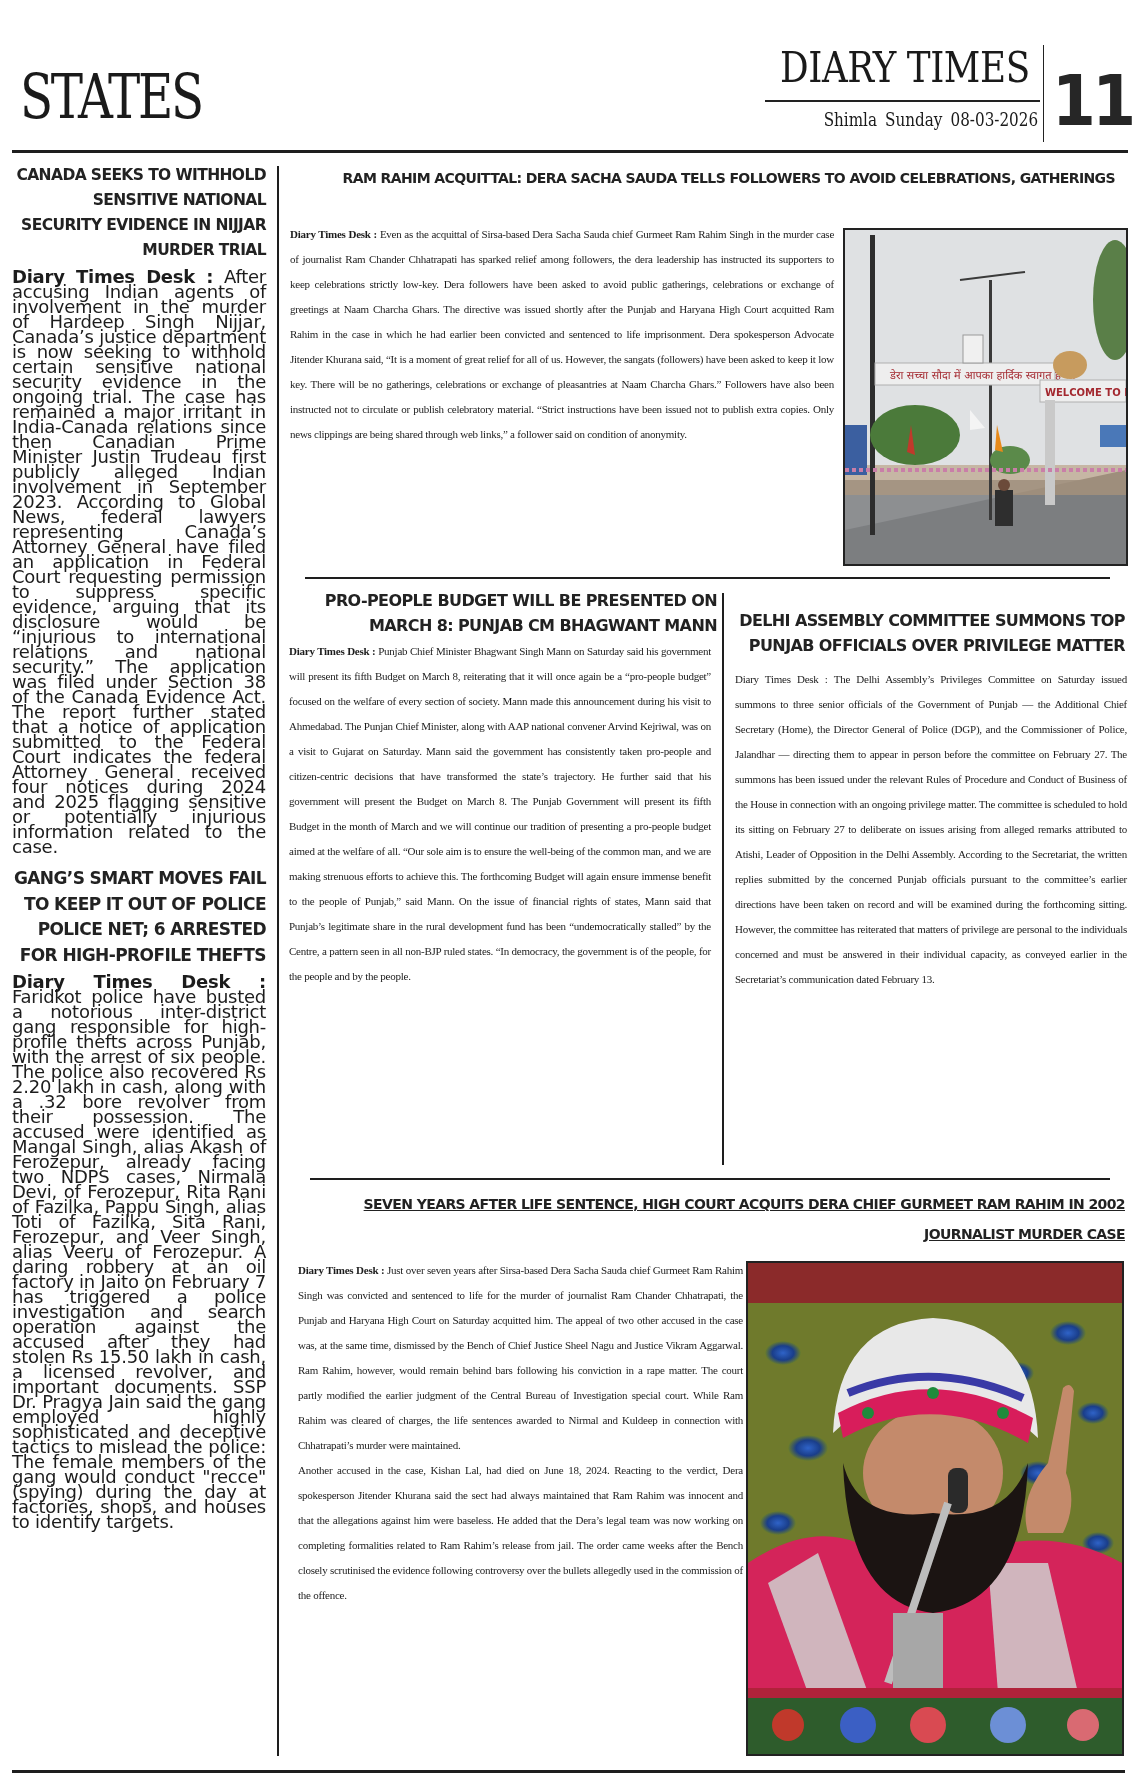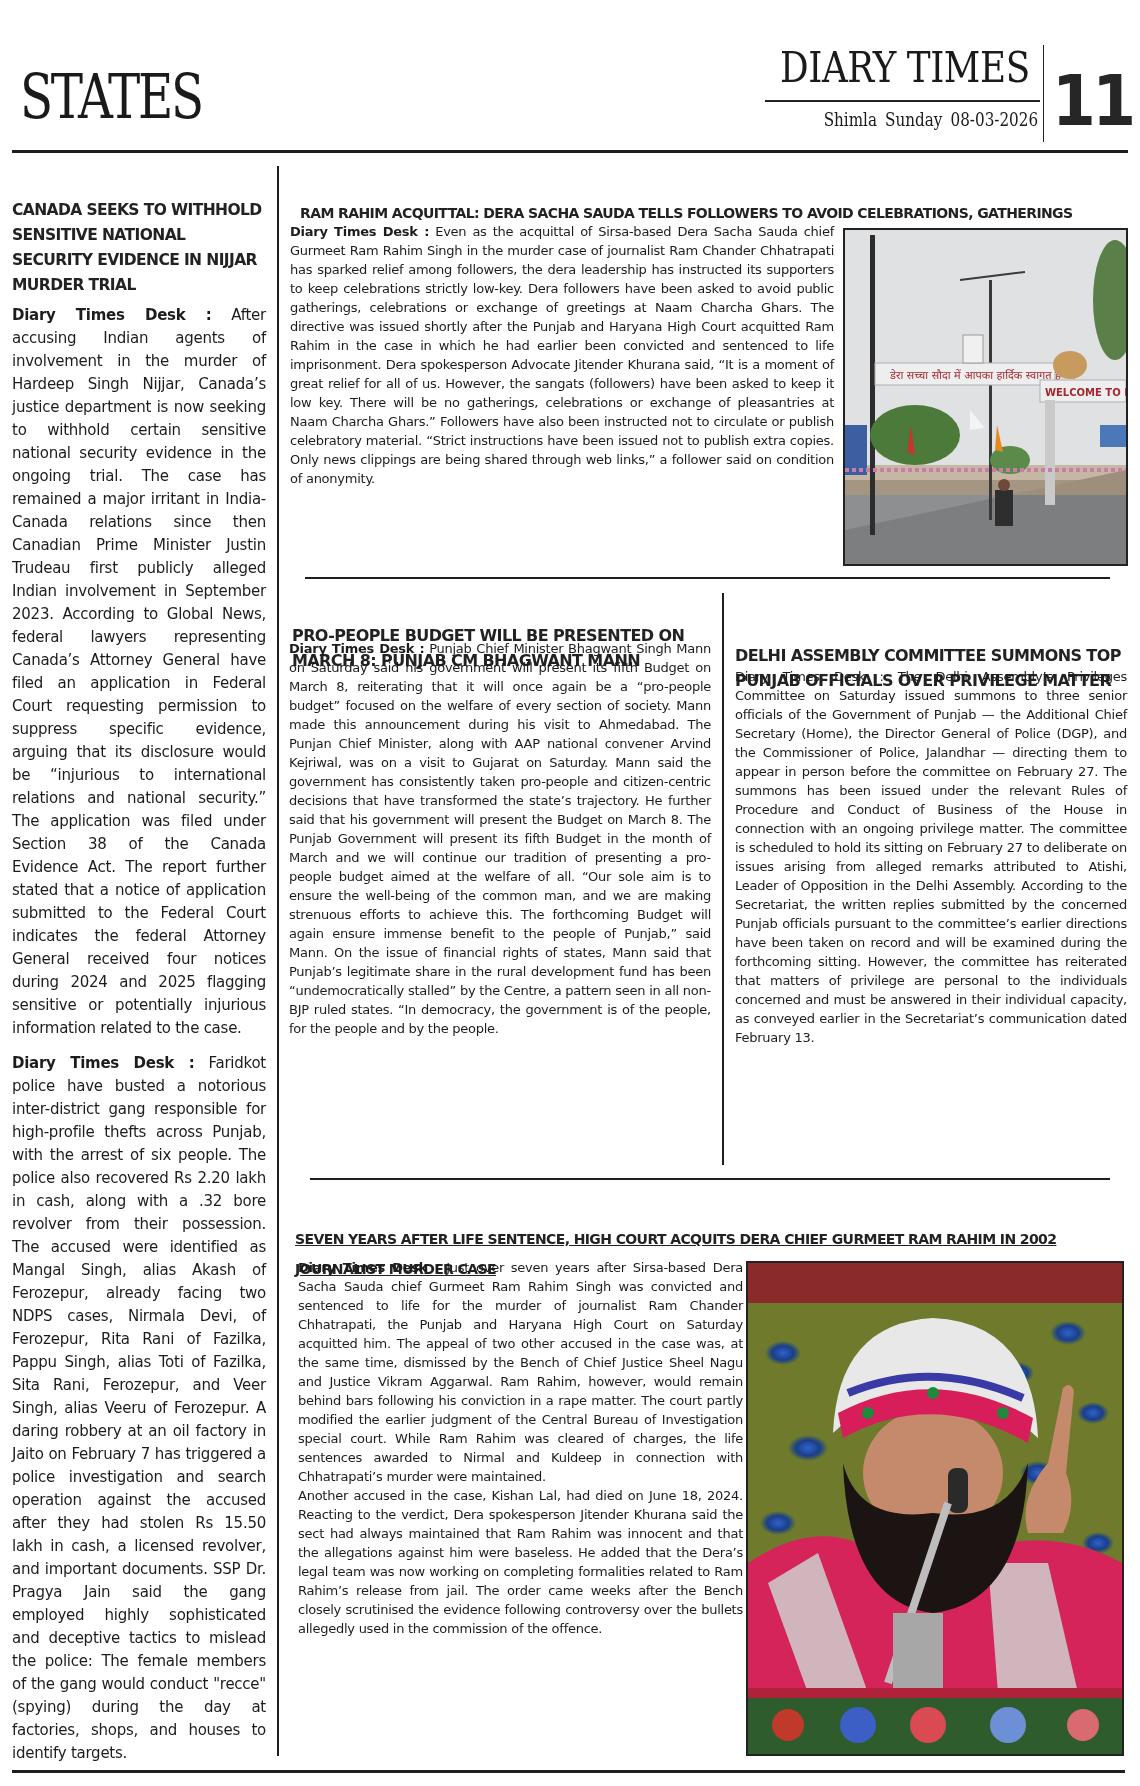--- a/index.html
+++ b/index.html
@@ -25,33 +25,33 @@
   .vrule-head { left: 1043px; top: 45px; width: 1px; height: 97px; background: #222; }
   .page-num {
     left: 1052px; top: 66px; font-family: "DejaVu Sans", sans-serif; font-weight: bold; font-size: 70px;
     line-height: 1; color: #262626; letter-spacing: -4px; transform: scaleX(0.9); transform-origin: left top;
   }
   .hrule { height: 3px; background: #1e1e1e; }
   .vrule { width: 2px; background: #1e1e1e; }
 
   
   .headline {
-    font-family: "DejaVu Sans", sans-serif; font-weight: bold; text-align: left; color: #222;
-    letter-spacing: -0.6px; text-transform: uppercase; margin-top: 35px;
+    font-family: "DejaVu Sans", sans-serif; font-weight: bold; text-align: right; color: #222;
+    letter-spacing: -0.6px; text-transform: uppercase;
   }
   .body {
     font-family: "DejaVu Sans", sans-serif; text-align: justify; color: #1c1c1c;
     letter-spacing: -0.25px;
   }
   .body .lead { font-weight: bold; }
   .col-left .headline { font-size: 15.5px; line-height: 25px; }
-  .col-left .body { font-size: 15px; line-height: 23px; }
+  .col-left .body { font-size: 18px; line-height: 15px; }
   .wide-head { font-size: 14px; line-height: 30px; }
   .mid-head { font-size: 16px; line-height: 25px; }
-  .mid-body { font-size: 13px; line-height: 19px; }
+  .mid-body { font-size: 11px; line-height: 25px; font-family: Liberation Serif, serif; }
 
   .photo { border: 2px solid #222; overflow: hidden; }
 </style>
 </head>
 <body>
 
 <div class="abs section-title">STATES</div>
 <div class="abs paper-name">DIARY TIMES</div>
 <div class="abs name-rule"></div>
 <div class="abs dateline">
@@ -62,20 +62,21 @@
 <div class="abs vrule-head"></div>
 <div class="abs page-num">11</div>
 <div class="abs hrule" style="left:12px; top:150px; width:1116px;"></div>
 
 <div class="abs col-left" style="left:12px; top:163px; width:254px;">
   <article>
     <h2 class="headline">CANADA SEEKS TO WITHHOLD SENSITIVE NATIONAL SECURITY EVIDENCE IN NIJJAR MURDER TRIAL</h2>
     <p class="body" style="margin-top:6px;"><span class="lead">Diary Times Desk :</span> <span>After accusing Indian agents of involvement in the murder of Hardeep Singh Nijjar, Canada’s justice department is now seeking to withhold certain sensitive national security evidence in the ongoing trial. The case has remained a major irritant in India-Canada relations since then Canadian Prime Minister Justin Trudeau first publicly alleged Indian involvement in September 2023. According to Global News, federal lawyers representing Canada’s Attorney General have filed an application in Federal Court requesting permission to suppress specific evidence, arguing that its disclosure would be “injurious to international relations and national security.” The application was filed under Section 38 of the Canada Evidence Act. The report further stated that a notice of application submitted to the Federal Court indicates the federal Attorney General received four notices during 2024 and 2025 flagging sensitive or potentially injurious information related to the case.</span></p>
   </article>
   <article style="margin-top:12px;">
+    <h2 class="headline" style="font-size:17px; line-height:25.5px;">GANG’S SMART MOVES FAIL TO KEEP IT OUT OF POLICE POLICE NET; 6 ARRESTED FOR HIGH-PROFILE THEFTS</h2>
     <p class="body" style="margin-top:6px;"><span class="lead">Diary Times Desk :</span> <span>Faridkot police have busted a notorious inter-district gang responsible for high-profile thefts across Punjab, with the arrest of six people. The police also recovered Rs 2.20 lakh in cash, along with a .32 bore revolver from their possession. The accused were identified as Mangal Singh, alias Akash of Ferozepur, already facing two NDPS cases, Nirmala Devi, of Ferozepur, Rita Rani of Fazilka, Pappu Singh, alias Toti of Fazilka, Sita Rani, Ferozepur, and Veer Singh, alias Veeru of Ferozepur. A daring robbery at an oil factory in Jaito on February 7 has triggered a police investigation and search operation against the accused after they had stolen Rs 15.50 lakh in cash, a licensed revolver, and important documents. SSP Dr. Pragya Jain said the gang employed highly sophisticated and deceptive tactics to mislead the police: The female members of the gang would conduct "recce" (spying) during the day at factories, shops, and houses to identify targets.</span></p>
   </article>
 </div>
 
 <div class="abs vrule" style="left:277px; top:166px; height:1590px;"></div>
 
 <article>
   <h2 class="abs headline wide-head" style="left:300px; top:163px; width:815px;">RAM RAHIM ACQUITTAL: DERA SACHA SAUDA TELLS FOLLOWERS TO AVOID CELEBRATIONS, GATHERINGS</h2>
   <p class="abs body mid-body" style="left:290px; top:222px; width:544px;"><span class="lead">Diary Times Desk :</span> <span>Even as the acquittal of Sirsa-based Dera Sacha Sauda chief Gurmeet Ram Rahim Singh in the murder case of journalist Ram Chander Chhatrapati has sparked relief among followers, the dera leadership has instructed its supporters to keep celebrations strictly low-key. Dera followers have been asked to avoid public gatherings, celebrations or exchange of greetings at Naam Charcha Ghars. The directive was issued shortly after the Punjab and Haryana High Court acquitted Ram Rahim in the case in which he had earlier been convicted and sentenced to life imprisonment. Dera spokesperson Advocate Jitender Khurana said, “It is a moment of great relief for all of us. However, the sangats (followers) have been asked to keep it low key. There will be no gatherings, celebrations or exchange of pleasantries at Naam Charcha Ghars.” Followers have also been instructed not to circulate or publish celebratory material. “Strict instructions have been issued not to publish extra copies. Only news clippings are being shared through web links,” a follower said on condition of anonymity.</span></p>
   <div class="abs photo" style="left:843px; top:228px; width:285px; height:338px;">

